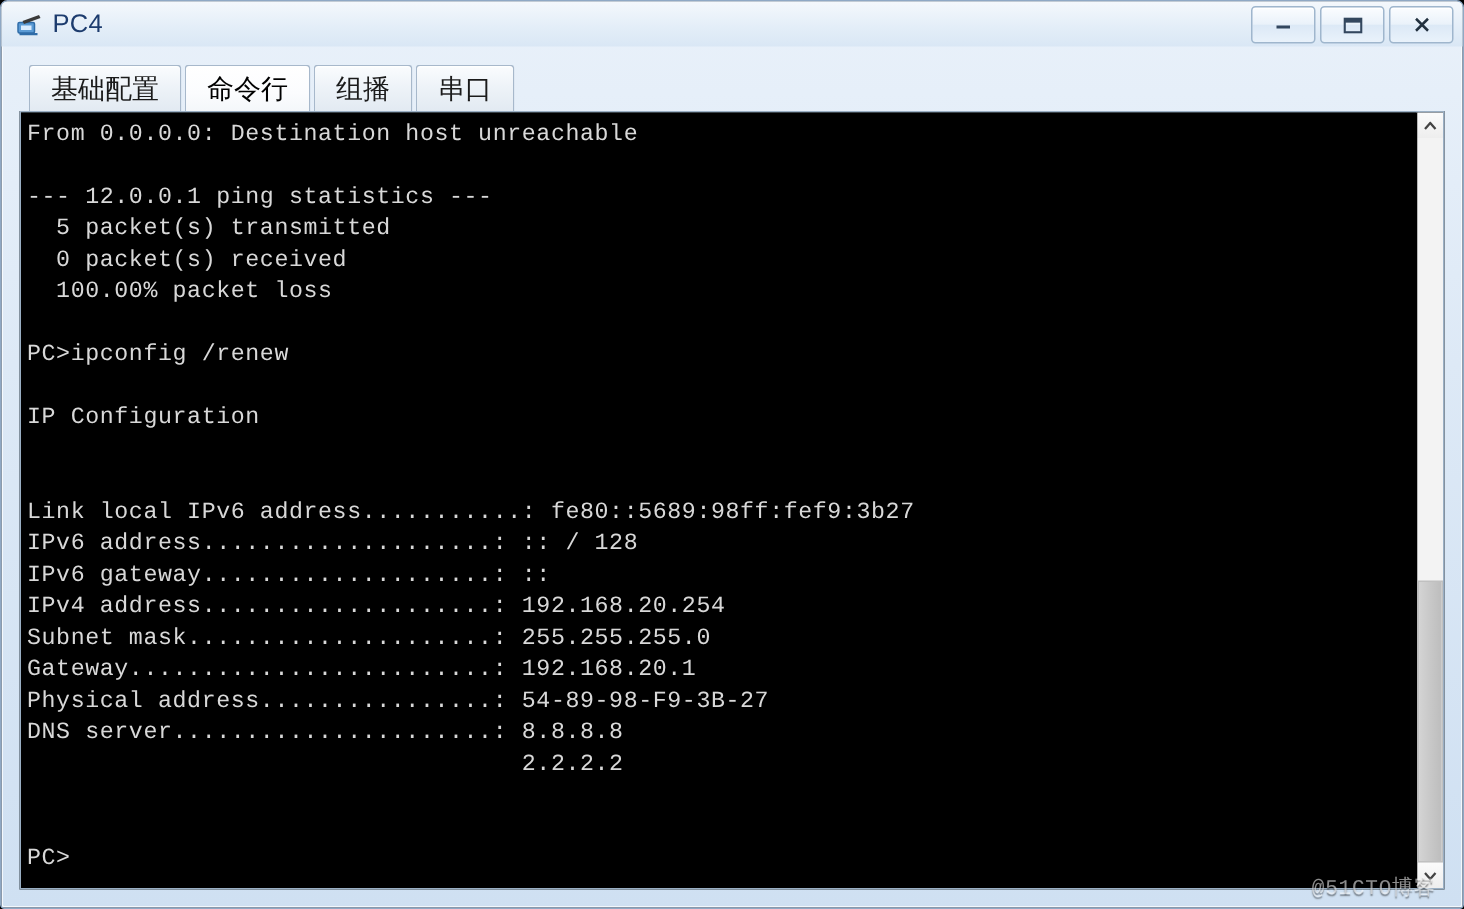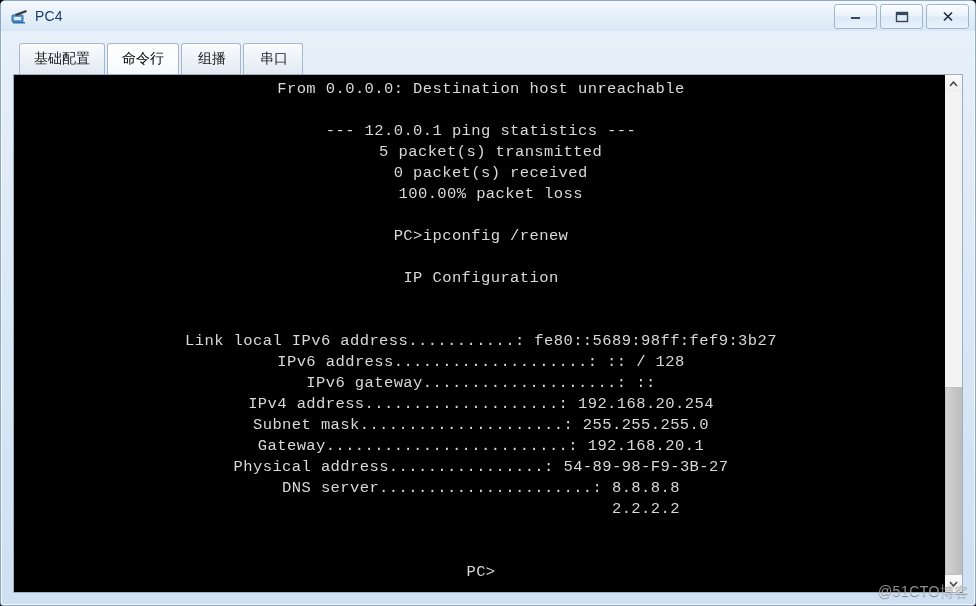--- a/index.html
+++ b/index.html
@@ -43,21 +43,21 @@
   }
   .app-icon {
     width: 18px;
     height: 18px;
     margin-right: 6px;
     position: relative;
     flex: 0 0 auto;
   }
   .app-icon svg { display: block; }
   .title-text {
-    font-size: 14px;
+    font-size: 17px;
     color: #1d3c6e;
     letter-spacing: 0.2px;
     font-family: "Liberation Sans", sans-serif;
   }
 
   .win-controls {
     position: absolute;
     right: 6px;
     top: 3px;
     display: flex;
@@ -99,21 +99,21 @@
     box-sizing: border-box;
   }
   .tab {
     height: 31px;
     min-width: 60px;
     padding: 0 14px;
     box-sizing: border-box;
     display: flex;
     align-items: center;
     justify-content: flex-end;
-    font-size: 14px;
+    font-size: 18px;
     color: #1b1b1b;
     border: 1px solid #a7b8cb;
     border-bottom: none;
     border-radius: 3px 3px 0 0;
     background: linear-gradient(180deg, #fafcfe 0%, #eef3f8 45%, #e2eaf2 100%);
     box-shadow: inset 0 1px 0 rgba(255,255,255,0.85);
     cursor: default;
     white-space: nowrap;
   }
   .tab.active {
@@ -123,21 +123,20 @@
   }
 
   
   .terminal-wrap {
     flex: 1 1 auto;
     display: flex;
     border: 1px solid #9aafc4;
     background: #000000;
     overflow: hidden;
     min-height: 0;
-    text-align: center;
   }
   .terminal {
     flex: 1 1 auto;
     background: #000000;
     color: #d8d8d8;
     font-family: "Liberation Mono", "DejaVu Sans Mono", monospace;
     font-size: 15.5px;
     line-height: 21px;
     padding: 4px 0 0 4px;
     white-space: pre;
@@ -177,27 +176,27 @@
     bottom: 0;
     background: linear-gradient(90deg, #d4d4d4 0%, #c8c8c8 50%, #bdbdbd 100%);
     border: 1px solid #c0c0c0;
     box-sizing: border-box;
     cursor: default;
   }
 
   
   .watermark {
     position: absolute;
-    right: 6px;
+    right: 18px;
     bottom: 4px;
     font-size: 14px;
     color: rgba(255,255,255,0.55);
     text-shadow: 0 1px 1px rgba(0,0,0,0.45);
     pointer-events: none;
-    font-family: Liberation Sans, sans-serif;
+    font-family: Liberation Mono, monospace;
     letter-spacing: 0.5px;
   }
 </style>
 </head>
 <body>
 
 <div class="window">
 
   <div class="titlebar">
     <span class="app-icon">

